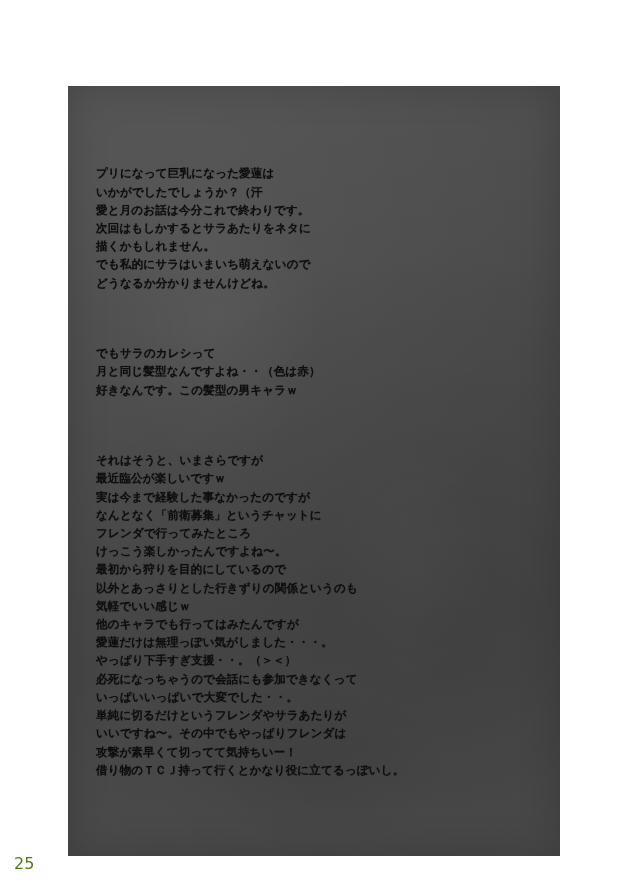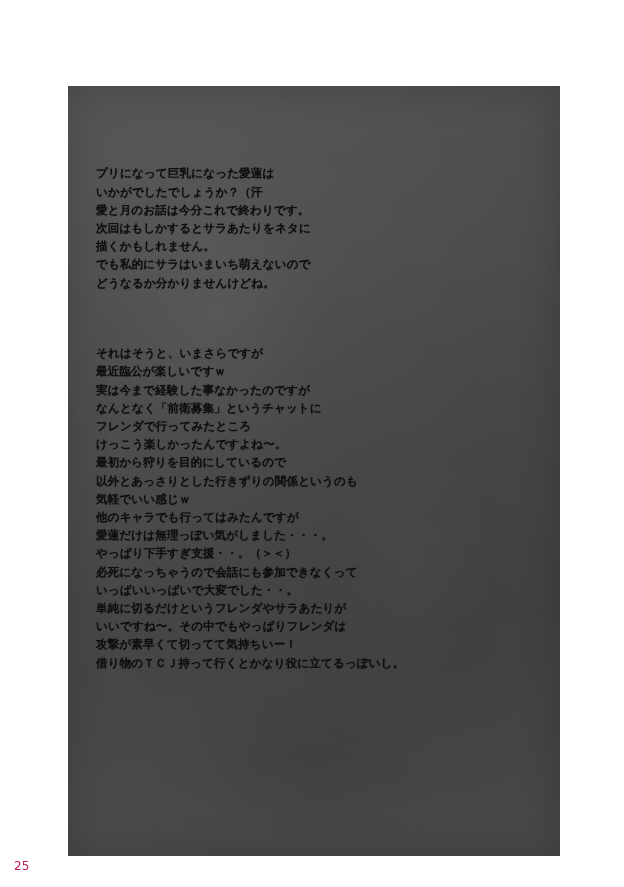--- a/index.html
+++ b/index.html
@@ -68,39 +68,42 @@
   .afterword-para {
     margin: 0 0 16px 0;
     white-space: pre-wrap;
   }
   .afterword-para:last-child { margin-bottom: 0; }
 
   .page-number {
     position: absolute;
     left: 14px;
     bottom: 14px;
-    color: #be185d;
-    font-size: 12px;
+    color: #4d7c0f;
+    font-size: 16px;
     font-family: "DejaVu Sans", sans-serif;
   }
 </style>
 </head>
 <body>
 
 <div class="page">
 
   <div class="panel">
     <div class="text-block">
       <p class="afterword-para">プリになって巨乳になった愛蓮は
 いかがでしたでしょうか？（汗
 愛と月のお話は今分これで終わりです。
 次回はもしかするとサラあたりをネタに
 描くかもしれません。
 でも私的にサラはいまいち萌えないので
 どうなるか分かりませんけどね。</p>
+      <p class="afterword-para">でもサラのカレシって
+月と同じ髪型なんですよね・・（色は赤）
+好きなんです。この髪型の男キャラｗ</p>
       <p class="afterword-para">それはそうと、いまさらですが
 最近臨公が楽しいですｗ
 実は今まで経験した事なかったのですが
 なんとなく「前衛募集」というチャットに
 フレンダで行ってみたところ
 けっこう楽しかったんですよね〜。
 最初から狩りを目的にしているので
 以外とあっさりとした行きずりの関係というのも
 気軽でいい感じｗ
 他のキャラでも行ってはみたんですが

